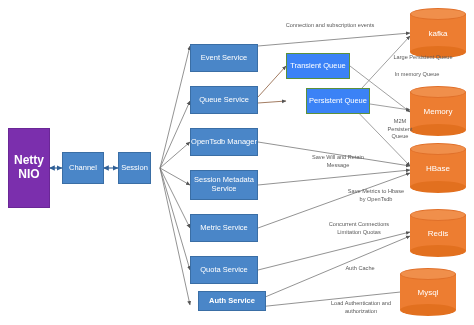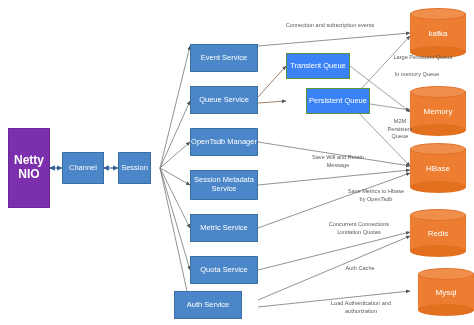--- a/index.html
+++ b/index.html
@@ -99,21 +99,21 @@
   <div class="node blue" style="left:190px;top:170px;width:68px;height:30px;">
     <span style="white-space:pre-line;">Session Metadata
 Service</span>
   </div>
   <div class="node blue" style="left:190px;top:214px;width:68px;height:28px;">
     <span style="white-space:pre-line;">Metric Service</span>
   </div>
   <div class="node blue" style="left:190px;top:256px;width:68px;height:28px;">
     <span style="white-space:pre-line;">Quota Service</span>
   </div>
-  <div class="node blue" style="left:174px;top:291px;width:68px;height:28px;">
+  <div class="node blue" style="left:198px;top:291px;width:68px;height:20px;font-weight:bold;">
     <span style="white-space:pre-line;">Auth Service</span>
   </div>
 
   <div class="node green" style="left:286px;top:53px;width:64px;height:26px;">
     <span>Transient Queue</span>
   </div>
   <div class="node green" style="left:286px;top:88px;width:64px;height:26px;margin-left:20px;">
     <span>Persistent Queue</span>
   </div>
 
@@ -134,21 +134,21 @@
     <div class="bot"></div>
     <div class="top"></div>
     <div class="lbl">HBase</div>
   </div>
   <div class="cyl" style="left:410px;top:209px;width:56px;height:48px;">
     <div class="body"></div>
     <div class="bot"></div>
     <div class="top"></div>
     <div class="lbl">Redis</div>
   </div>
-  <div class="cyl" style="left:418px;top:268px;width:56px;height:48px;">
+  <div class="cyl" style="left:400px;top:268px;width:56px;height:48px;">
     <div class="body"></div>
     <div class="bot"></div>
     <div class="top"></div>
     <div class="lbl">Mysql</div>
   </div>
 
   <div class="elabel" style="left:255px;top:22px;width:150px;">Connection and subscription events</div>
   <div class="elabel" style="left:386px;top:54px;width:74px;">Large Persistent Queue</div>
   <div class="elabel" style="left:384px;top:71px;width:66px;">In memory Queue</div>
   <div class="elabel" style="left:383px;top:118px;width:34px;">M2M

